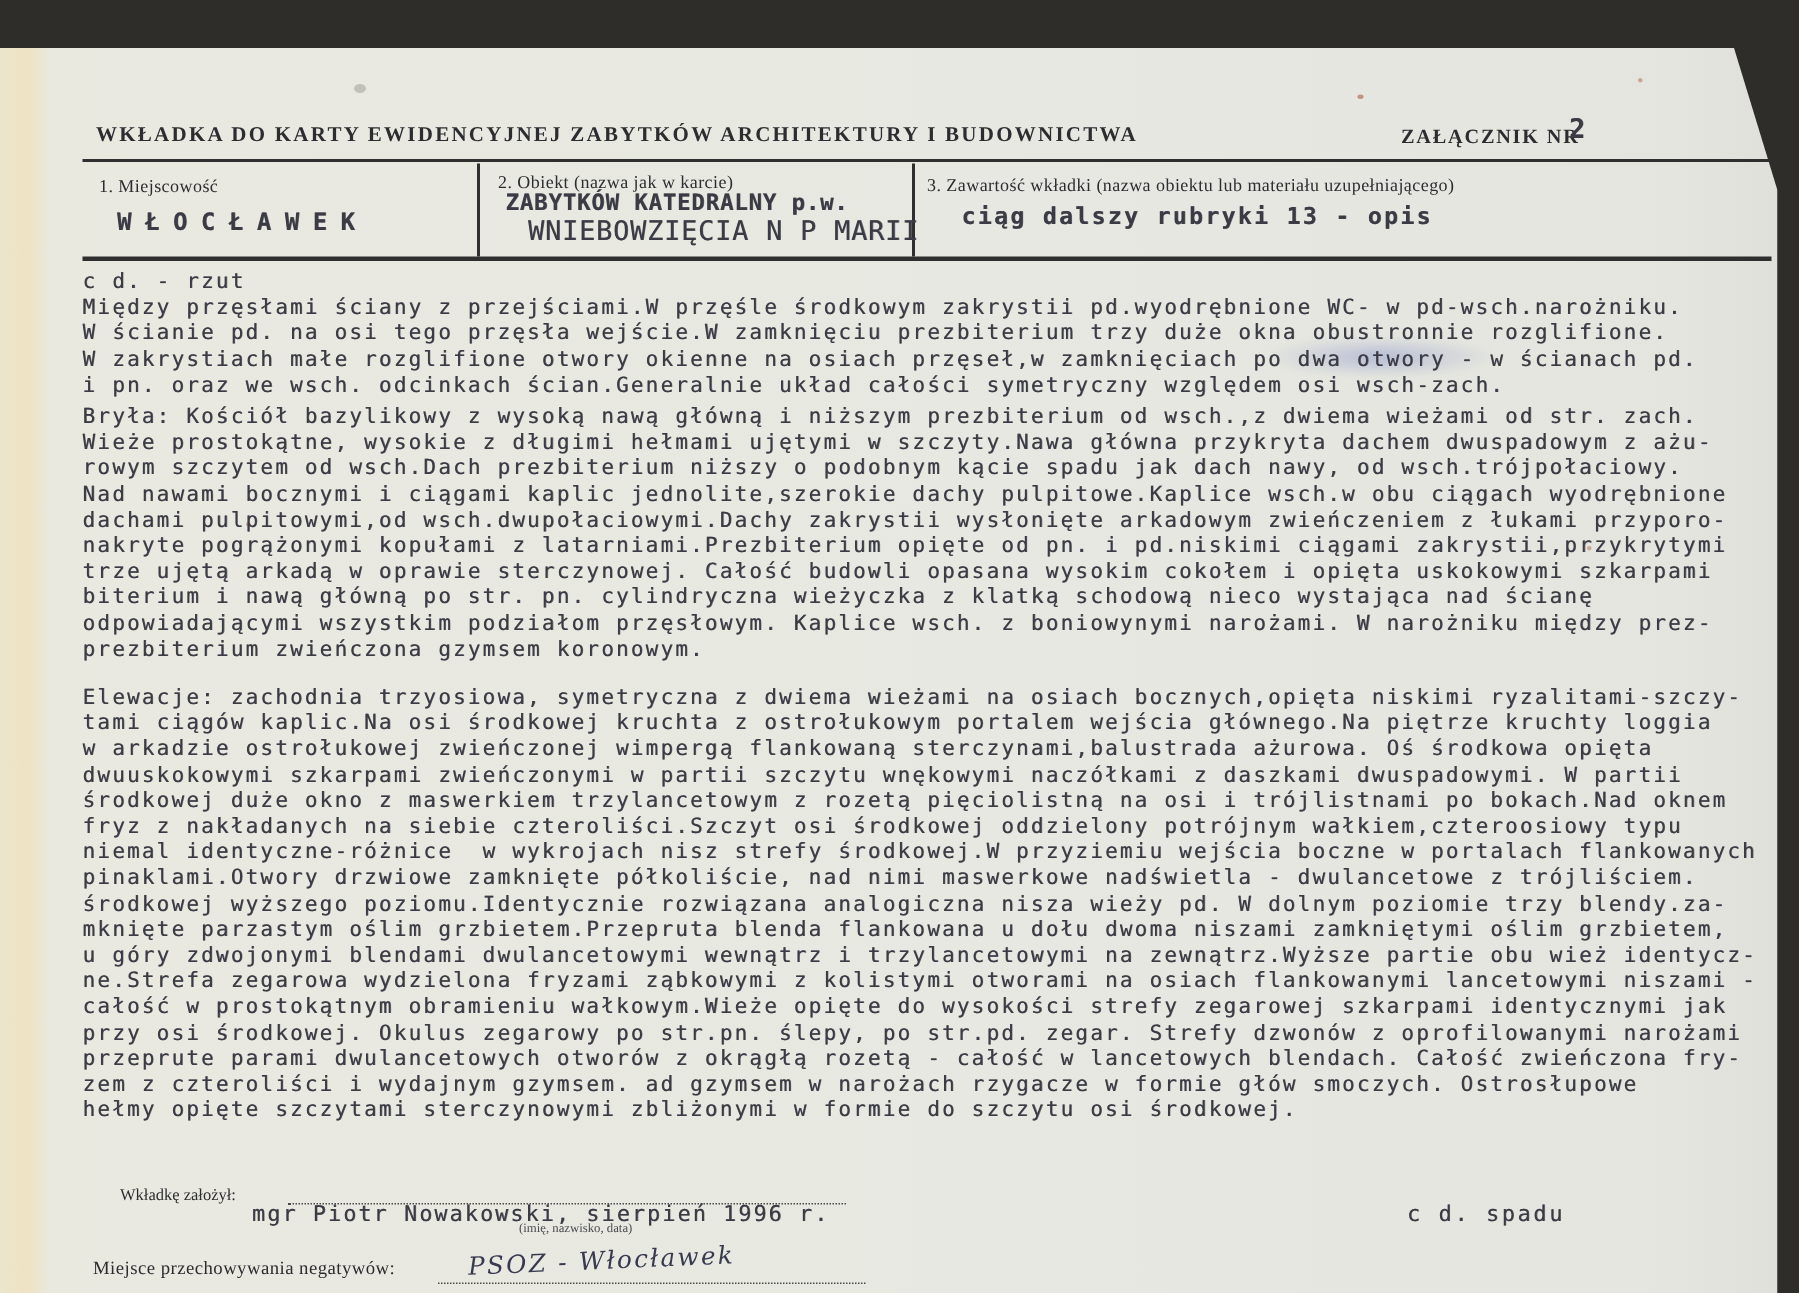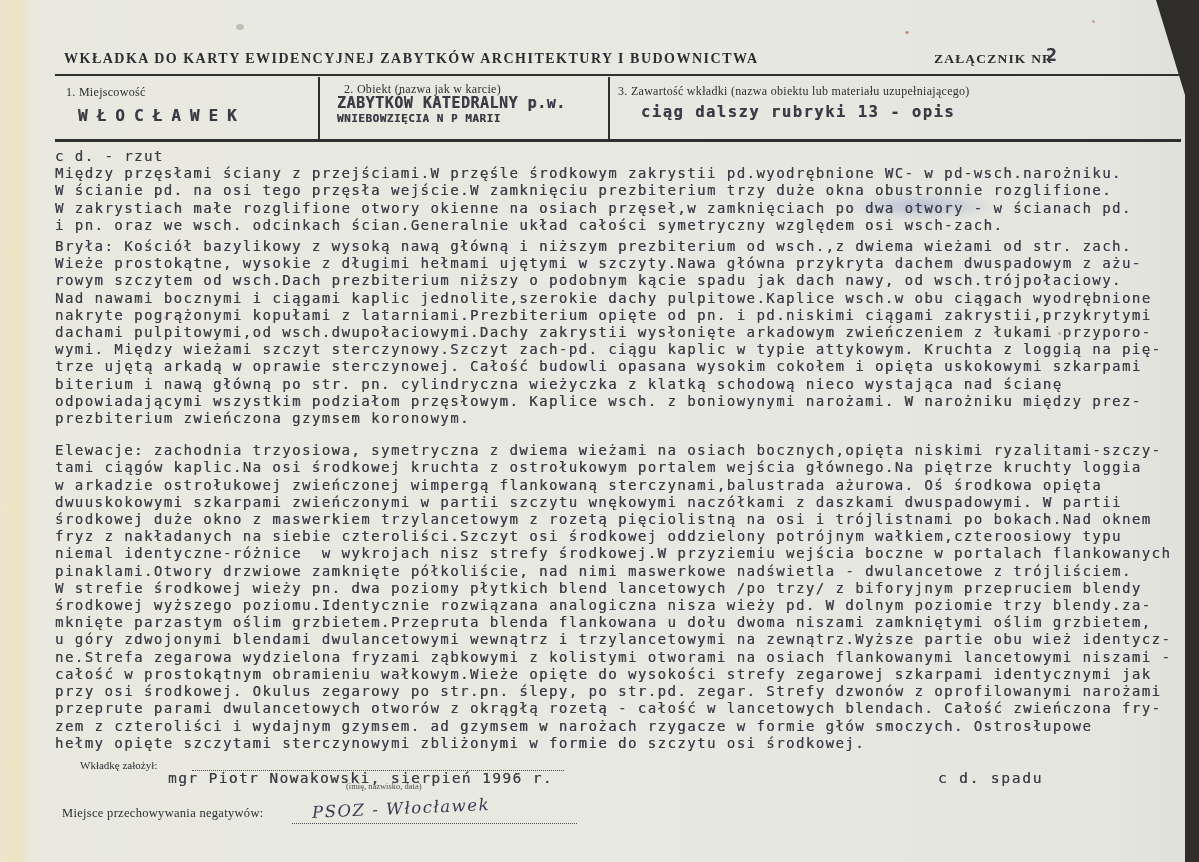--- a/index.html
+++ b/index.html
@@ -1,40 +1,40 @@
 <!DOCTYPE html>
 <html lang="pl"><head>
 <meta charset="utf-8">
 <style>
   html,body{margin:0;padding:0;}
   body{background:#2e2d29;width:1199px;height:862px;overflow:hidden;
        font-family:"Liberation Serif",serif;}
-  #scan{position:relative;width:1199px;height:830px;background:#2e2d29;}
+  #scan{position:relative;width:1199px;height:830px;background:#2e2d29;margin-top:32px;}
   #paper{position:absolute;left:0;top:0;width:1186px;height:862px;
          background:linear-gradient(90deg,#ece5cd 0px,#eee3c2 18px,#e9e9e0 34px,
                     #e7e8e1 55%,#e4e5de 94%,#dee0d9 100%);
          clip-path:polygon(0 0,1156px 0,1185px 95px,1185px 862px,0 862px);}
   .printed{position:absolute;color:#2d2d31;font-family:"Liberation Serif",serif;}
   .typed{font-family:"DejaVu Sans Mono","Liberation Mono",monospace;color:#3b3b45;
          text-shadow:0.35px 0 0 rgba(59,59,69,.65);}
   #form-title{left:64px;top:51px;font-size:14px;font-weight:600;letter-spacing:1.5px;}
   #attachment{left:934px;top:51px;font-size:13.5px;font-weight:600;letter-spacing:1.2px;}
   #attachment-number{position:absolute;left:1046px;top:44px;font-size:18px;font-weight:bold;}
   .hrule{position:absolute;background:#2f2f2f;}
   #rule-top{left:55px;top:74px;width:1126px;height:2px;}
   #rule-boxes{left:55px;top:139px;width:1126px;height:3px;}
   .vrule{position:absolute;background:#2f2f2f;width:2px;top:77px;height:62px;}
   #vline-1{left:318px;} #vline-2{left:608px;}
   .field-label{font-size:12px;letter-spacing:.3px;}
   #field1-label{left:66px;top:85px;}
   #field1-value{position:absolute;left:78px;top:106px;font-size:16px;font-weight:bold;
                 letter-spacing:9px;}
-  #field2-label{left:344px;top:82px;}
+  #field2-label{left:332px;top:82px;}
   #field2-value1{position:absolute;left:337px;top:94px;font-size:15px;font-weight:bold;letter-spacing:.5px;}
-  #field2-value2{position:absolute;left:337px;top:112px;font-size:11px;font-weight:bold;letter-spacing:.5px;}
+  #field2-value2{position:absolute;left:352px;top:112px;font-size:18px;font-weight:normal;letter-spacing:.5px;}
   #field3-label{left:618px;top:84px;}
   #field3-value{position:absolute;left:641px;top:103px;font-size:15.5px;font-weight:bold;
                 letter-spacing:1.5px;}
   #body-text{position:absolute;left:55px;top:148px;width:1124px;font-size:14px;
              line-height:17.2px;letter-spacing:1.45px;z-index:2;}
   #body-text .para{margin:0;}
   #body-text .para + .para{margin-top:4px;}
   #body-text .para:nth-child(3){margin-top:15px;}
   .tline{white-space:pre;}
   #stamp-smudge{position:absolute;left:842px;top:192px;width:156px;height:28px;
@@ -88,38 +88,36 @@
         <div class="tline">Między przęsłami ściany z przejściami.W przęśle środkowym zakrystii pd.wyodrębnione WC- w pd-wsch.narożniku.</div>
         <div class="tline">W ścianie pd. na osi tego przęsła wejście.W zamknięciu prezbiterium trzy duże okna obustronnie rozglifione.</div>
         <div class="tline">W zakrystiach małe rozglifione otwory okienne na osiach przęseł,w zamknięciach po dwa otwory - w ścianach pd.</div>
         <div class="tline">i pn. oraz we wsch. odcinkach ścian.Generalnie układ całości symetryczny względem osi wsch-zach.</div>
       </div>
     <div class="para">
         <div class="tline">Bryła: Kościół bazylikowy z wysoką nawą główną i niższym prezbiterium od wsch.,z dwiema wieżami od str. zach.</div>
         <div class="tline">Wieże prostokątne, wysokie z długimi hełmami ujętymi w szczyty.Nawa główna przykryta dachem dwuspadowym z ażu-</div>
         <div class="tline">rowym szczytem od wsch.Dach prezbiterium niższy o podobnym kącie spadu jak dach nawy, od wsch.trójpołaciowy.</div>
         <div class="tline">Nad nawami bocznymi i ciągami kaplic jednolite,szerokie dachy pulpitowe.Kaplice wsch.w obu ciągach wyodrębnione</div>
+        <div class="tline">dachami pulpitowymi,od wsch.dwupołaciowymi.Dachy zakrystii wysłonięte arkadowym zwieńczeniem z łukami przyporo-</div>
         <div class="tline">nakryte pogrążonymi kopułami z latarniami.Prezbiterium opięte od pn. i pd.niskimi ciągami zakrystii,przykrytymi</div>
-        <div class="tline">dachami pulpitowymi,od wsch.dwupołaciowymi.Dachy zakrystii wysłonięte arkadowym zwieńczeniem z łukami przyporo-</div>
-        <div class="tline">wymi. Między wieżami szczyt sterczynowy.Szczyt zach-pd. ciągu kaplic w typie attykowym. Kruchta z loggią na pię-</div>
         <div class="tline">trze ujętą arkadą w oprawie sterczynowej. Całość budowli opasana wysokim cokołem i opięta uskokowymi szkarpami</div>
         <div class="tline">biterium i nawą główną po str. pn. cylindryczna wieżyczka z klatką schodową nieco wystająca nad ścianę</div>
         <div class="tline">odpowiadającymi wszystkim podziałom przęsłowym. Kaplice wsch. z boniowynymi narożami. W narożniku między prez-</div>
         <div class="tline">prezbiterium zwieńczona gzymsem koronowym.</div>
       </div>
     <div class="para">
         <div class="tline">Elewacje: zachodnia trzyosiowa, symetryczna z dwiema wieżami na osiach bocznych,opięta niskimi ryzalitami-szczy-</div>
         <div class="tline">tami ciągów kaplic.Na osi środkowej kruchta z ostrołukowym portalem wejścia głównego.Na piętrze kruchty loggia</div>
         <div class="tline">w arkadzie ostrołukowej zwieńczonej wimpergą flankowaną sterczynami,balustrada ażurowa. Oś środkowa opięta</div>
         <div class="tline">dwuuskokowymi szkarpami zwieńczonymi w partii szczytu wnękowymi naczółkami z daszkami dwuspadowymi. W partii</div>
         <div class="tline">środkowej duże okno z maswerkiem trzylancetowym z rozetą pięciolistną na osi i trójlistnami po bokach.Nad oknem</div>
         <div class="tline">fryz z nakładanych na siebie czteroliści.Szczyt osi środkowej oddzielony potrójnym wałkiem,czteroosiowy typu</div>
         <div class="tline">niemal identyczne-różnice  w wykrojach nisz strefy środkowej.W przyziemiu wejścia boczne w portalach flankowanych</div>
         <div class="tline">pinaklami.Otwory drzwiowe zamknięte półkoliście, nad nimi maswerkowe nadświetla - dwulancetowe z trójliściem.</div>
-        <div class="tline">W strefie środkowej wieży pn. dwa poziomy płytkich blend lancetowych /po trzy/ z biforyjnym przepruciem blendy</div>
         <div class="tline">środkowej wyższego poziomu.Identycznie rozwiązana analogiczna nisza wieży pd. W dolnym poziomie trzy blendy.za-</div>
         <div class="tline">mknięte parzastym oślim grzbietem.Przepruta blenda flankowana u dołu dwoma niszami zamkniętymi oślim grzbietem,</div>
         <div class="tline">u góry zdwojonymi blendami dwulancetowymi wewnątrz i trzylancetowymi na zewnątrz.Wyższe partie obu wież identycz-</div>
         <div class="tline">ne.Strefa zegarowa wydzielona fryzami ząbkowymi z kolistymi otworami na osiach flankowanymi lancetowymi niszami -</div>
         <div class="tline">całość w prostokątnym obramieniu wałkowym.Wieże opięte do wysokości strefy zegarowej szkarpami identycznymi jak</div>
         <div class="tline">przy osi środkowej. Okulus zegarowy po str.pn. ślepy, po str.pd. zegar. Strefy dzwonów z oprofilowanymi narożami</div>
         <div class="tline">przeprute parami dwulancetowych otworów z okrągłą rozetą - całość w lancetowych blendach. Całość zwieńczona fry-</div>
         <div class="tline">zem z czteroliści i wydajnym gzymsem. ad gzymsem w narożach rzygacze w formie głów smoczych. Ostrosłupowe</div>
         <div class="tline">hełmy opięte szczytami sterczynowymi zbliżonymi w formie do szczytu osi środkowej.</div>
       </div>

